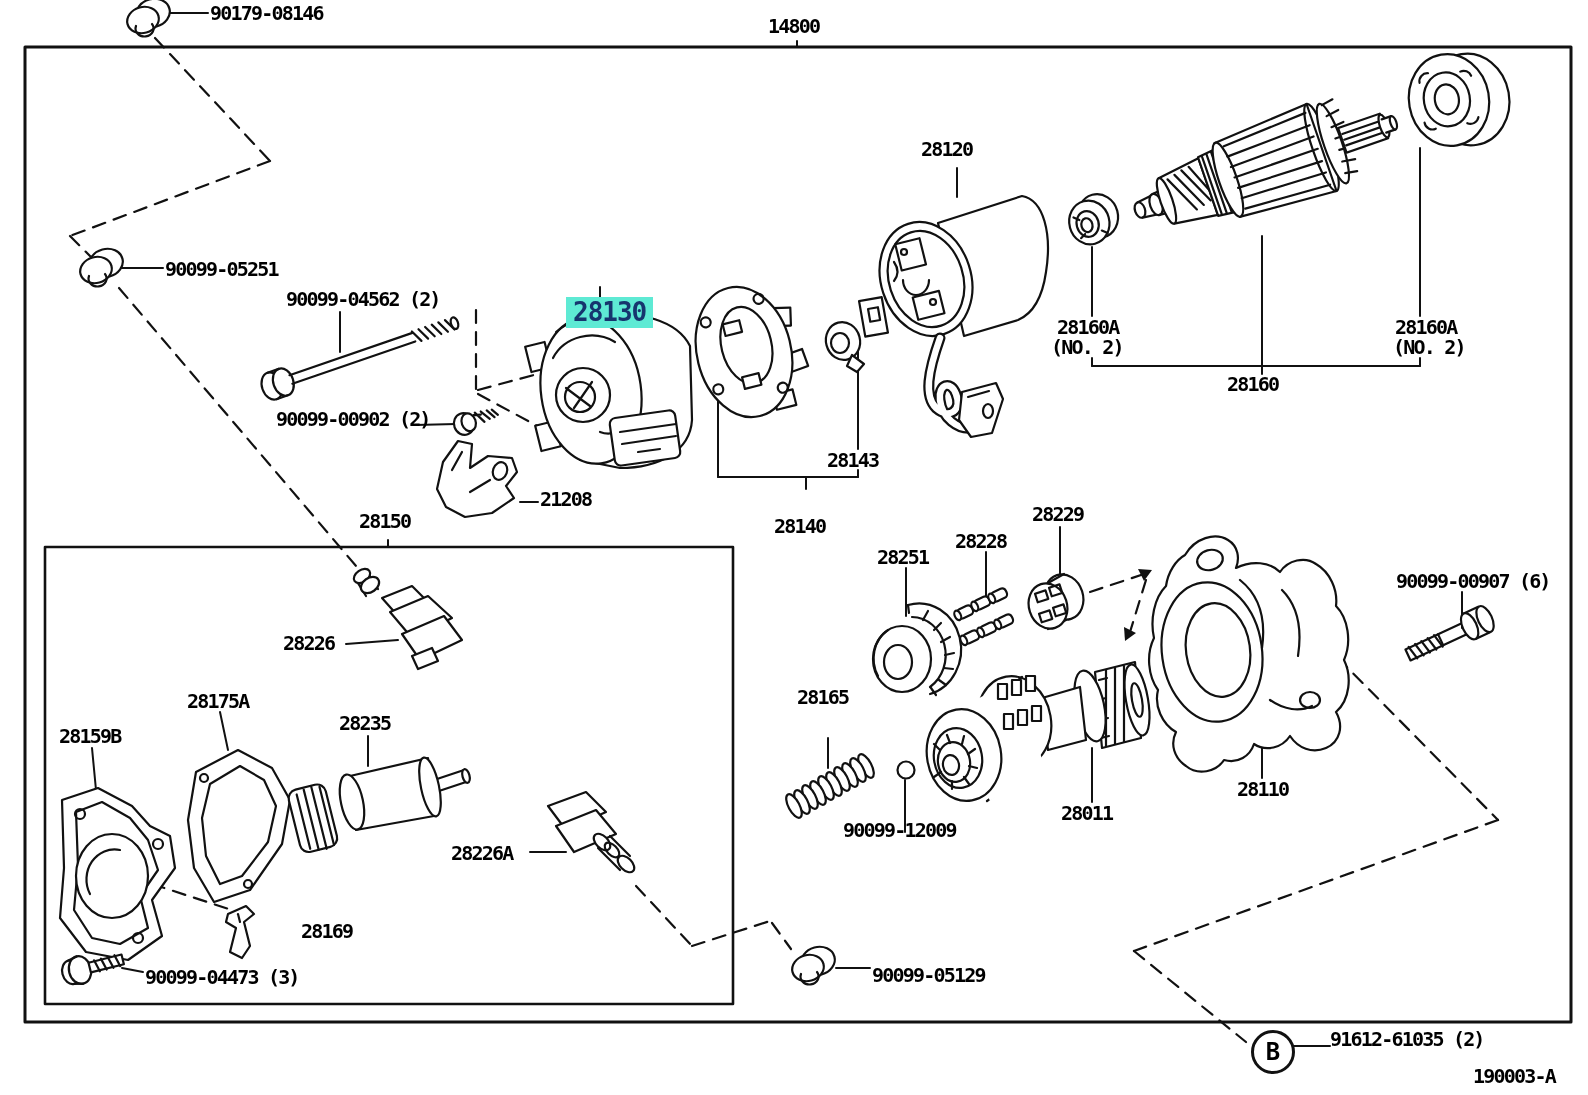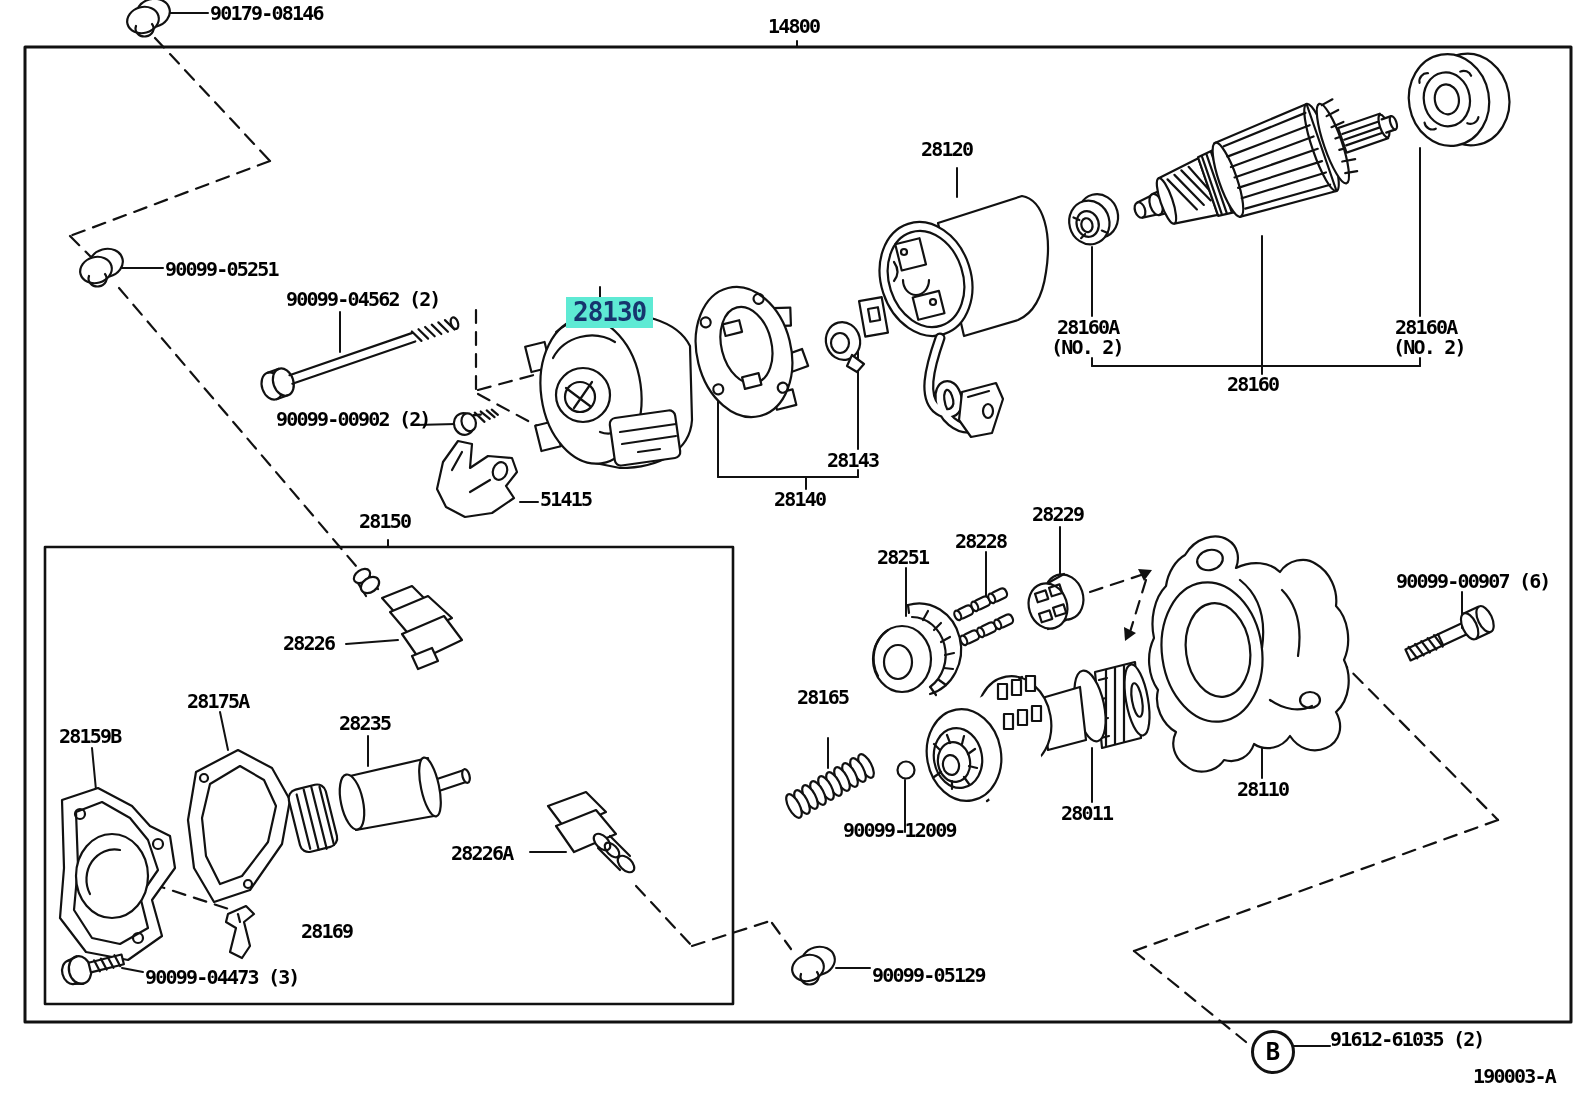--- a/index.html
+++ b/index.html
@@ -390,23 +390,23 @@
 </g>
 </svg>
 
 <div class="lbl" style="left:210px;top:3px">90179-08146</div>
 <div class="lbl" style="left:768px;top:16px">14800</div>
 <div class="lbl" style="left:165px;top:259px">90099-05251</div>
 <div class="lbl" style="left:286px;top:289px">90099-04562 (2)</div>
 <div class="lbl hl" id="hl-28130" style="left: 566px; top: 249px; background: #5eead4; color: rgb(22, 53, 110); margin-top: 48px;">28130</div>
 <div class="lbl" style="left:921px;top:139px">28120</div>
 <div class="lbl" style="left:276px;top:409px">90099-00902 (2)</div>
-<div class="lbl" style="left:540px;top:489px">51415</div>
+<div class="lbl" style="left:540px;top:489px">21208</div>
 <div class="lbl" style="left:827px;top:450px">28143</div>
-<div class="lbl" style="left:774px;top:489px">28140</div>
+<div class="lbl" style="left:774px;top:516px">28140</div>
 <div class="lbl" style="left:1057px;top:317px">28160A</div>
 <div class="lbl" style="left:1051px;top:337px">(NO. 2)</div>
 <div class="lbl" style="left:1395px;top:317px">28160A</div>
 <div class="lbl" style="left:1393px;top:337px">(NO. 2)</div>
 <div class="lbl" style="left:1227px;top:374px">28160</div>
 <div class="lbl" style="left:359px;top:511px">28150</div>
 <div class="lbl" style="left:1032px;top:504px">28229</div>
 <div class="lbl" style="left:955px;top:531px">28228</div>
 <div class="lbl" style="left:877px;top:547px">28251</div>
 <div class="lbl" style="left:283px;top:633px">28226</div>

